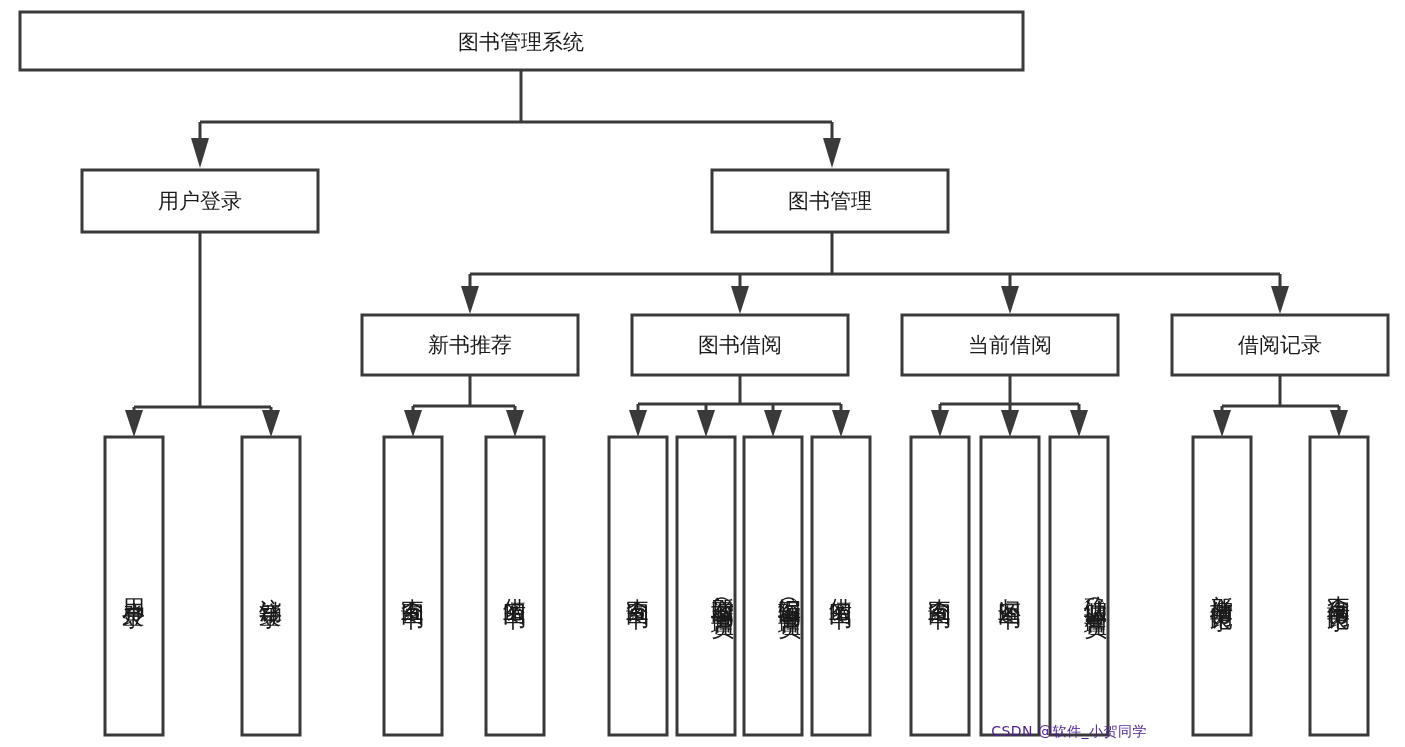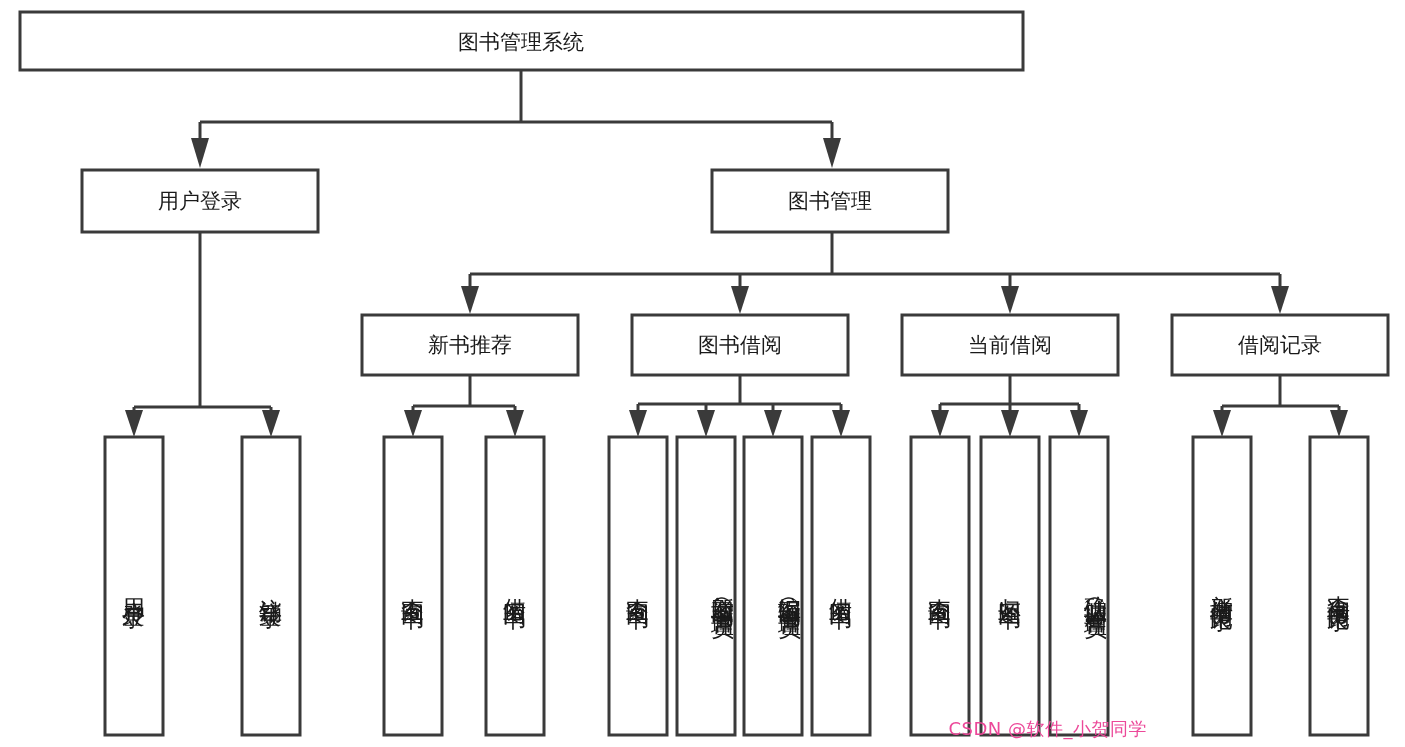--- a/index.html
+++ b/index.html
@@ -61,22 +61,22 @@
     justify-content: center;
     white-space: nowrap;
     box-sizing: border-box;
     pointer-events: none;
   }
   .watermark {
     position: absolute;
     right: 14px;
     bottom: 6px;
     font-family: "DejaVu Sans", "Liberation Sans", sans-serif;
-    font-size: 18px;
-    color: #ec4899;
+    font-size: 14px;
+    color: #4c1d95;
     letter-spacing: 0.5px;
     white-space: nowrap;
   }
 </style>
 </head>
 <body>
 
 <div id="diagram-root">
 
   <svg class="diagram-svg" viewBox="0 0 1405 747">

